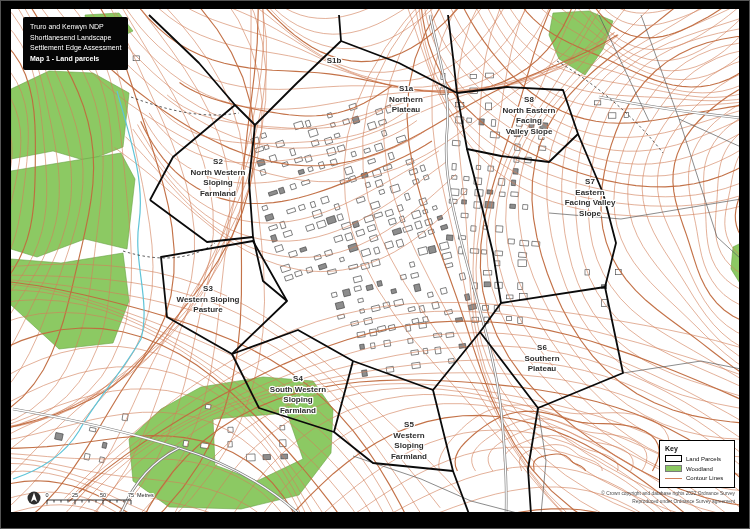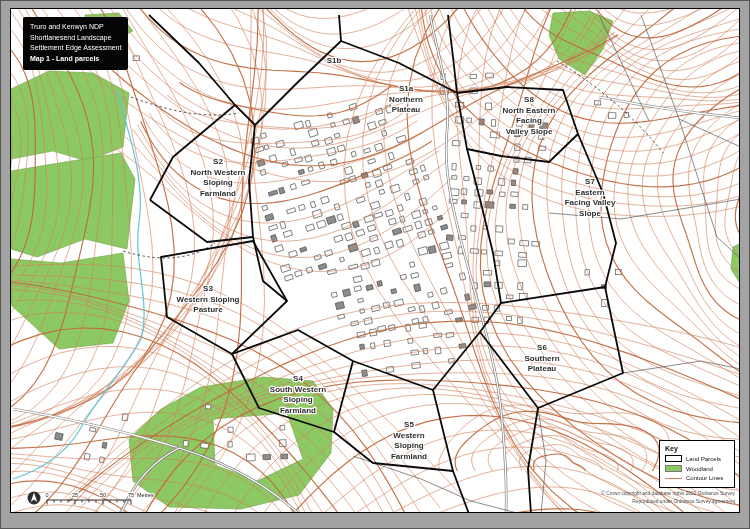--- a/index.html
+++ b/index.html
@@ -1,16 +1,16 @@
 <!DOCTYPE html>
 <html style="--woodland: #8CC963; --contour: #D2805A; --contour-index: #C06A3E; --stream: #5FC4D8; --bound: #0a0a0a;"><head>
 <meta charset="utf-8">
 <style>
   html,body{margin:0;padding:0;background:#e8e8e8;}
-  .page{position:relative;width:750px;height:529px;background:#a3a3a3;border:1px solid #555;
+  .page{position:relative;width:750px;height:529px;background:#000000;border:1px solid #555;
         box-sizing:border-box;overflow:hidden;font-family:"Liberation Sans",sans-serif;}
   .map-frame{position:absolute;left:9px;top:7px;width:728px;height:503px;
         border:1.5px solid #000;background:#fff;}
   .map-frame svg{position:absolute;left:0;top:0;display:block;}
 
   
   .cline{stroke:var(--contour,#D2805A);stroke-width:.65;fill:none;opacity:.95}
   .cidx{stroke:var(--contour-index,#C06A3E);stroke-width:1.15;fill:none;opacity:.95}
   .wood{fill:var(--woodland,#8CC963);stroke:#69A447;stroke-width:.6}
   .bldg{stroke:#3f3f3f;stroke-width:.6;fill:#ffffff}

